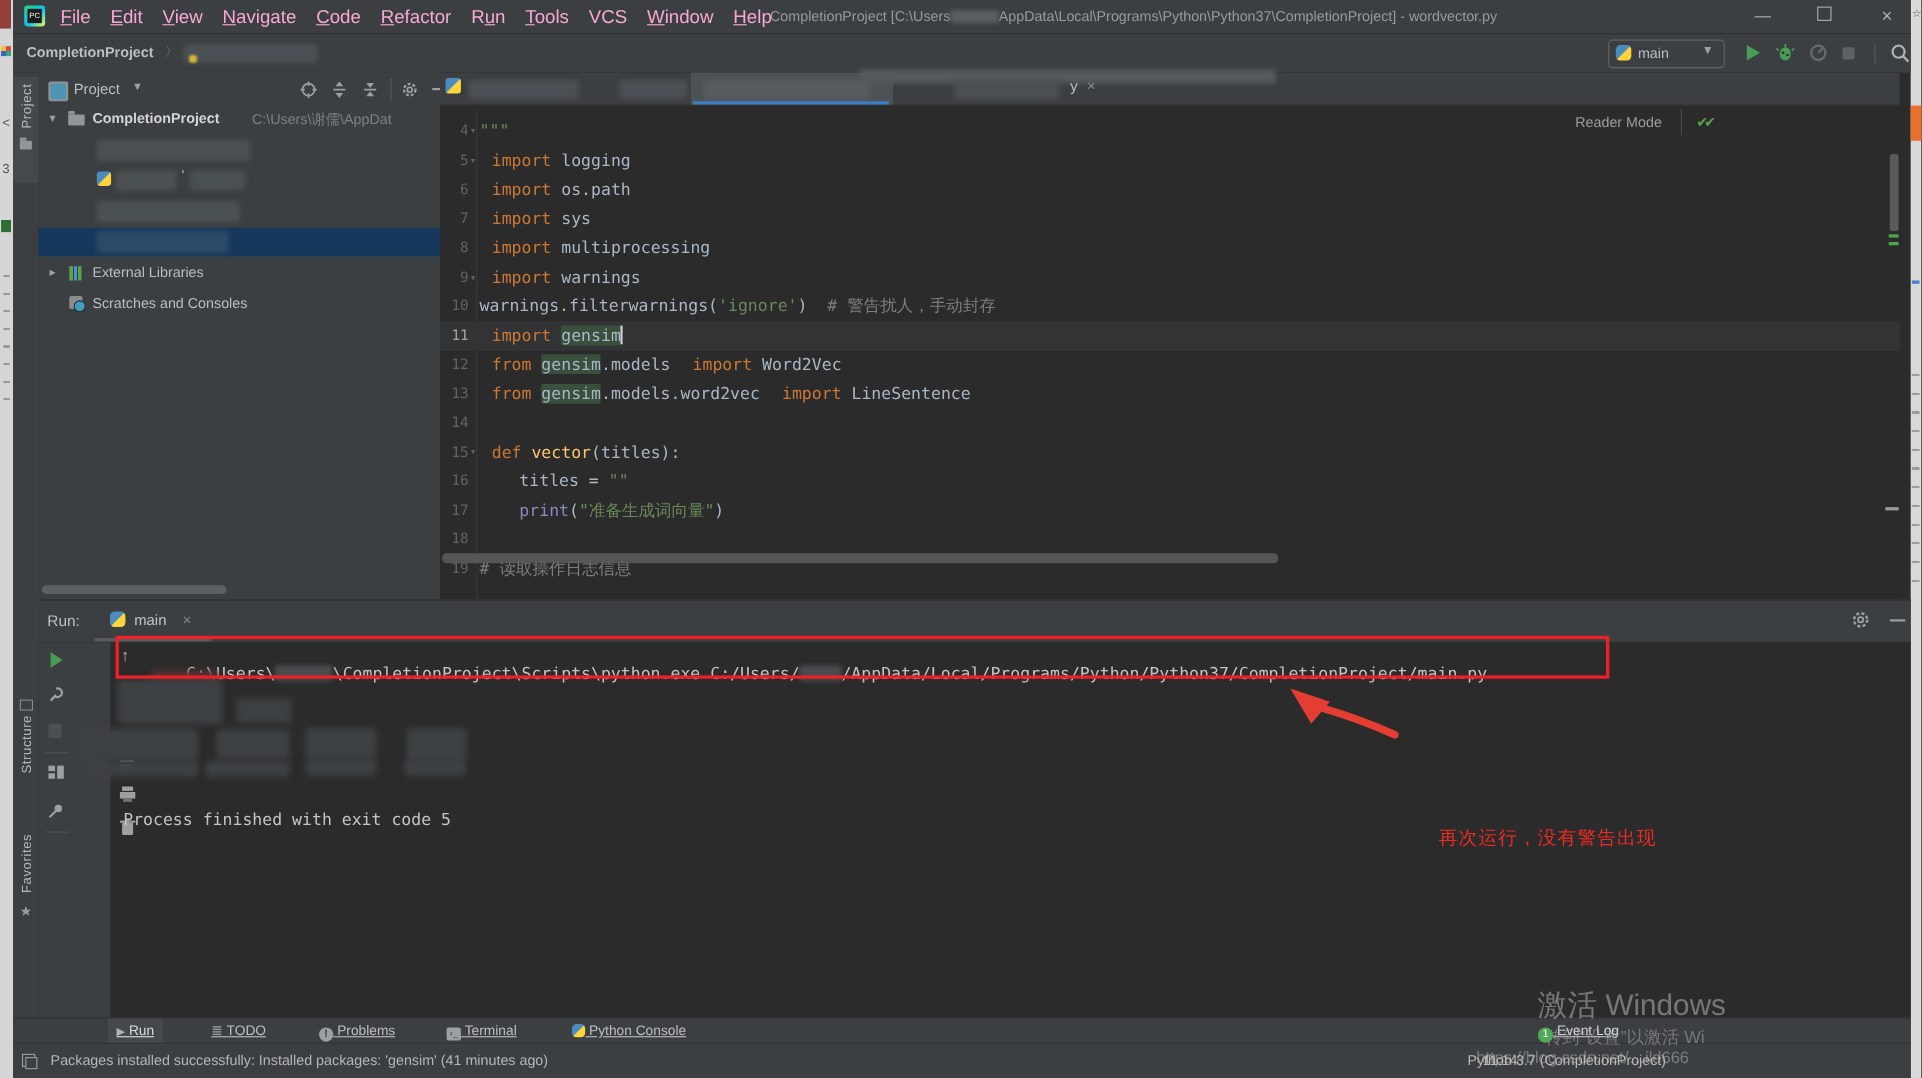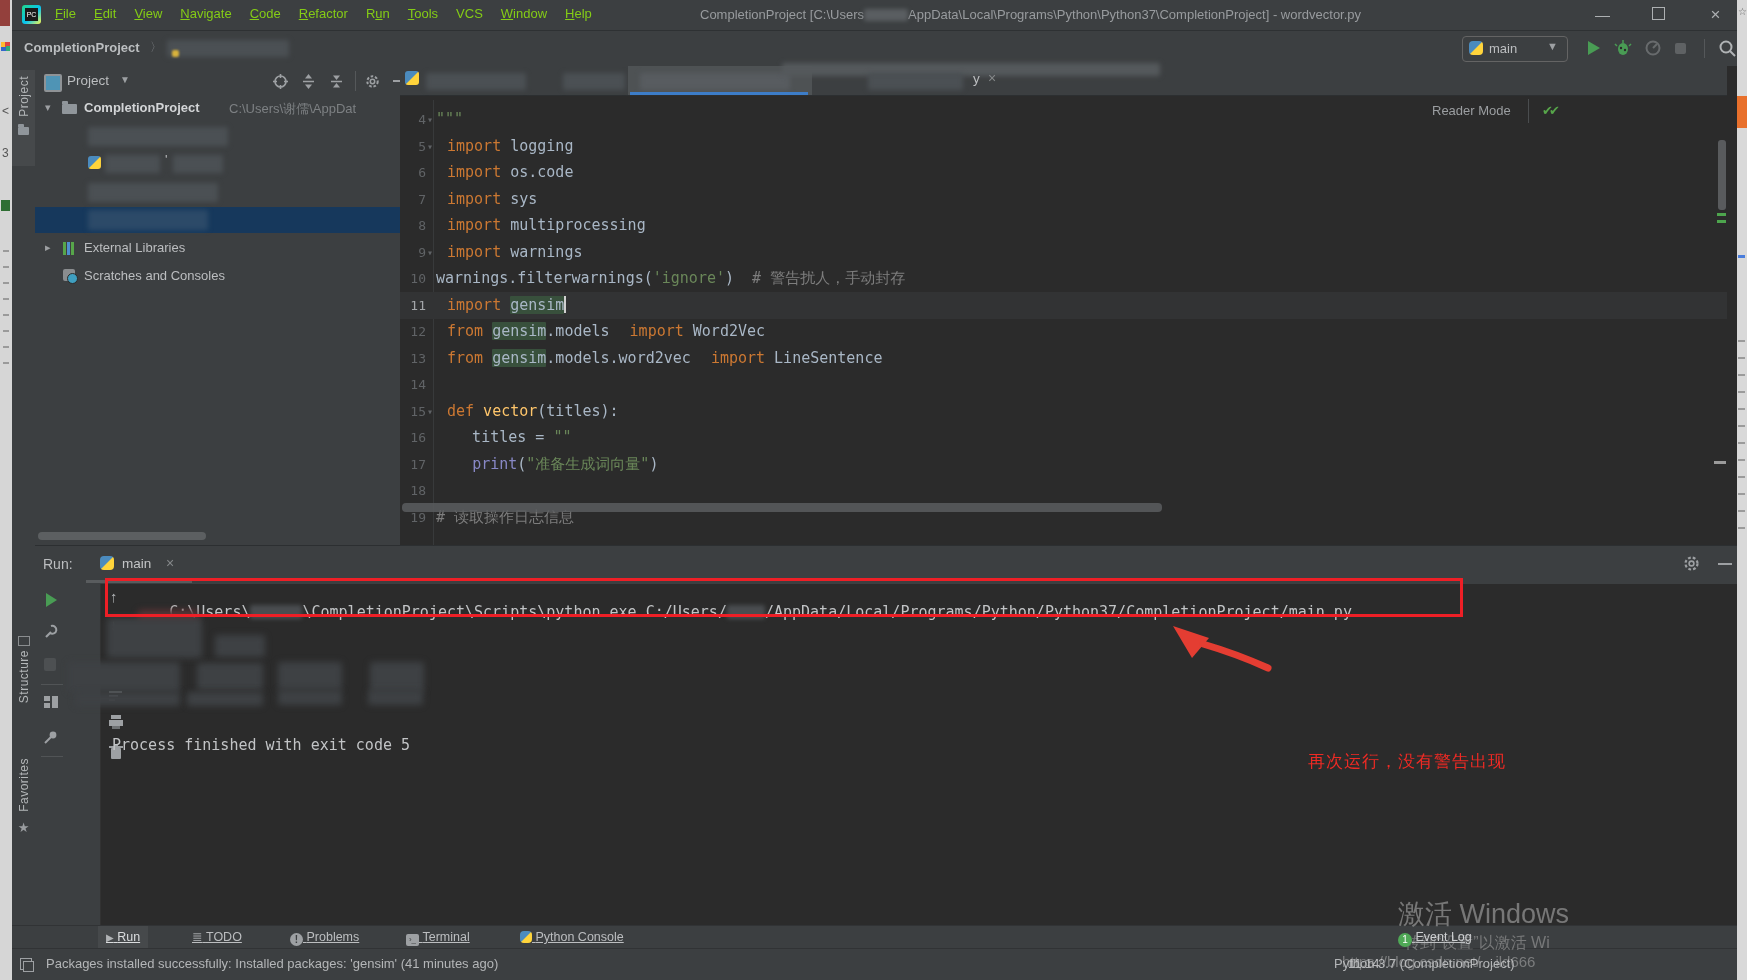--- a/index.html
+++ b/index.html
@@ -2,21 +2,21 @@
 <html><head>
 <meta charset="utf-8">
 <style>
   html,body{margin:0;padding:0;background:#1a1a1a;}
   #root{position:relative;width:1747px;height:980px;overflow:hidden;background:#2b2b2b;
         font-family:"Liberation Sans",sans-serif;color:#bbbbbb;}
   .abs{position:absolute;}
   
   .titlebar{left:12px;top:0;width:1725px;height:30px;background:#3c3f41;border-bottom:1px solid #2e3133;}
   .navbar{left:12px;top:31px;width:1725px;height:35px;background:#3c3f41;}
-  .menu-item{display:inline-block;padding:6px 9px 5px;font-size:13px;color:#84cc16;cursor:default;}
+  .menu-item{display:inline-block;padding:6px 9px 5px;font-size:17px;color:#f9a8d4;cursor:default;}
   .menu-item .u{text-decoration:underline;}
   .win-title{position:absolute;left:688px;top:7px;font-size:13px;color:#989b9e;white-space:nowrap;}
   .winbtn{position:absolute;top:0;width:45px;height:30px;text-align:center;line-height:30px;color:#adb0b2;font-size:15px;}
   
   .rd{position:absolute;background:#4b5054;filter:blur(2.5px);border-radius:2px;}
   .rdd{position:absolute;background:#3e4144;filter:blur(3px);border-radius:3px;}
   .ird{display:inline-block;height:14px;background:#4a4d50;filter:blur(2px);vertical-align:-2px;border-radius:2px;}
   
   .twbar{left:12px;top:66px;width:23px;height:859px;background:#3c3f41;border-right:1px solid #323232;}
   .vlabel{writing-mode:vertical-rl;transform:rotate(180deg);font-size:12px;color:#b4b7b9;letter-spacing:.5px;}
@@ -224,21 +224,21 @@
     <div class="abs" style="left:1317px;top:29px;width:10px;height:450px;">
       <div class="abs" style="left:1px;top:45px;width:8px;height:70px;background:#595b5d;border-radius:3px;"></div>
       <div class="abs" style="left:0;top:118px;width:9px;height:3px;background:#4da54d;"></div>
       <div class="abs" style="left:0;top:125px;width:9px;height:3px;background:#4da54d;"></div>
       <div class="abs" style="left:-3px;top:366px;width:12px;height:3px;background:#9a9a9a;"></div>
     </div>
   </div>
   <div id="codehost">
       <div class="cl" style="top: 106px;"><span class="ln">4</span><span class="fold">▾</span><span class="code"><span class="s">"""</span></span></div>
       <div class="cl" style="top: 132.5px;"><span class="ln">5</span><span class="fold">▾</span><span class="code"><span class="k">import</span><span class="t"> logging</span></span></div>
-      <div class="cl" style="top: 159px;"><span class="ln">6</span><span class="code"><span class="k">import</span><span class="t"> os.code</span></span></div>
+      <div class="cl" style="top: 159px;"><span class="ln">6</span><span class="code"><span class="k">import</span><span class="t"> os.path</span></span></div>
       <div class="cl" style="top: 185.5px;"><span class="ln">7</span><span class="code"><span class="k">import</span><span class="t"> sys</span></span></div>
       <div class="cl" style="top: 212px;"><span class="ln">8</span><span class="code"><span class="k">import</span><span class="t"> multiprocessing</span></span></div>
       <div class="cl" style="top: 238.5px;"><span class="ln">9</span><span class="fold">▾</span><span class="code"><span class="k">import</span><span class="t"> warnings</span></span></div>
       <div class="cl" style="top: 265px;"><span class="ln">10</span><span class="code"><span class="t">warnings.filterwarnings(</span><span class="s">'ignore'</span><span class="t">)  </span><span class="c"># 警告扰人，手动封存</span></span></div>
       <div class="curline" style="top: 291.5px;"></div>
       <div class="cl" style="top: 291.5px;"><span class="ln" style="color: rgb(164, 167, 170);">11</span><span class="code"><span class="k">import</span><span class="t"> </span><span class="hl">gensim</span><span class="caret"></span></span></div>
       <div class="cl" style="top: 318px;"><span class="ln">12</span><span class="code"><span class="k">from</span><span class="t"> </span><span class="hl">gensim</span><span class="t">.models </span><span class="k">import</span><span class="t"> Word2Vec</span></span></div>
       <div class="cl" style="top: 344.5px;"><span class="ln">13</span><span class="code"><span class="k">from</span><span class="t"> </span><span class="hl">gensim</span><span class="t">.models.word2vec </span><span class="k">import</span><span class="t"> LineSentence</span></span></div>
       <div class="cl" style="top: 371px;"><span class="ln">14</span><span class="code"></span></div>
       <div class="cl" style="top: 397.5px;"><span class="ln">15</span><span class="fold">▾</span><span class="code"><span class="k">def</span><span class="f"> vector</span><span class="t">(titles):</span></span></div>

